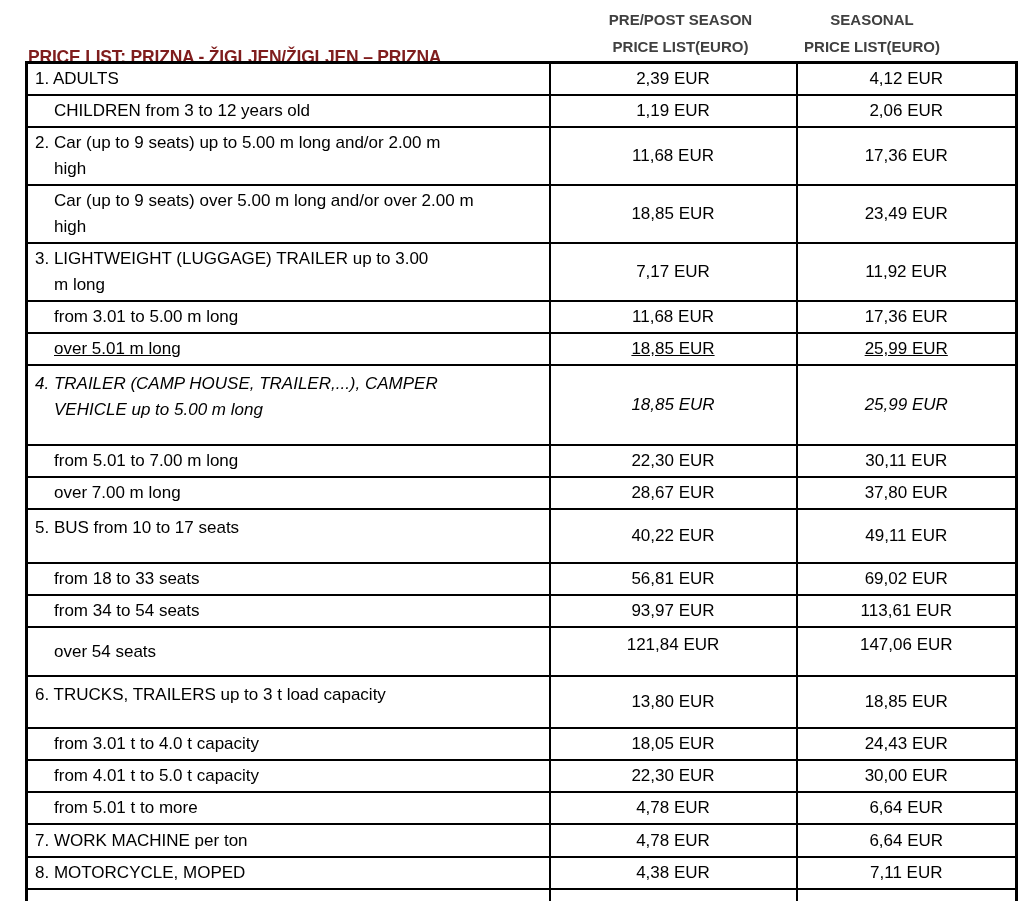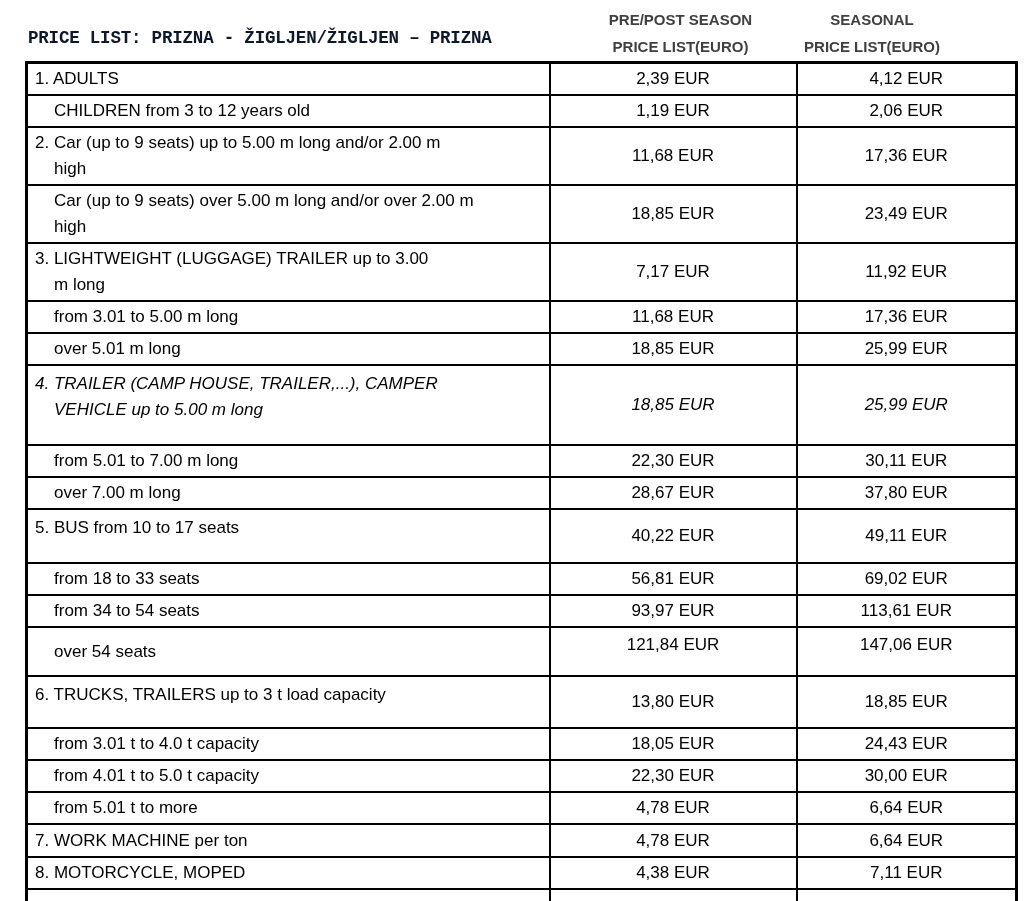--- a/index.html
+++ b/index.html
@@ -9,27 +9,26 @@
     height: 901px;
     position: relative;
     font-family: "Liberation Sans", sans-serif;
     color: #000000;
     overflow: hidden;
   }
 
   .page-title {
     position: absolute;
     left: 28px;
-    top: 28px;
+    top: 47px;
     font-size: 17.5px;
     font-weight: bold;
     letter-spacing: -0.2px;
-    color: #0f172a;
+    color: #7f1d1d;
     white-space: nowrap;
-    font-family: Liberation Mono, monospace;
   }
 
   .col-header {
     position: absolute;
     top: 6px;
     text-align: center;
     font-size: 15px;
     font-weight: bold;
     line-height: 27px;
     color: #404040;
@@ -64,21 +63,21 @@
     padding: 0 4px;
   }
 
   
   tr:nth-child(1)  { height: 29px; }
   tr:nth-child(2)  { height: 27px; }
   tr:nth-child(3)  { height: 55px; }
   tr:nth-child(4)  { height: 56px; }
   tr:nth-child(5)  { height: 57px; }
   tr:nth-child(6)  { height: 29px; }
-  tr:nth-child(7)  { height: 28px; }
+  tr:nth-child(7)  { height: 28px; text-decoration: underline; }
   tr:nth-child(8)  { height: 80px; font-style: italic; }
   tr:nth-child(9)  { height: 29px; }
   tr:nth-child(10) { height: 27px; margin-top: 40px; }
   tr:nth-child(11) { height: 54px; margin-top: 26px; }
   tr:nth-child(12) { height: 28px; }
   tr:nth-child(13) { height: 29px; }
   tr:nth-child(14) { height: 49px; margin-left: 36px; }
   tr:nth-child(15) { height: 52px; }
   tr:nth-child(16) { height: 27px; }
   tr:nth-child(17) { height: 30px; }

